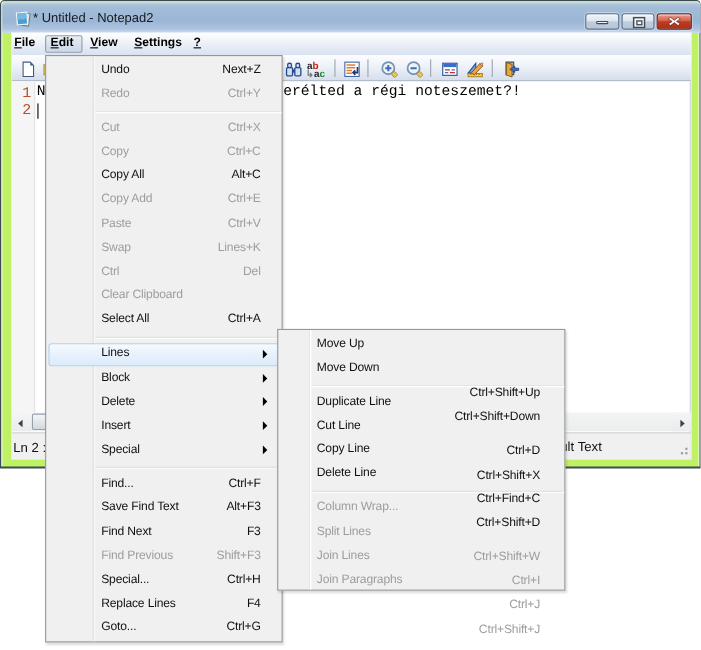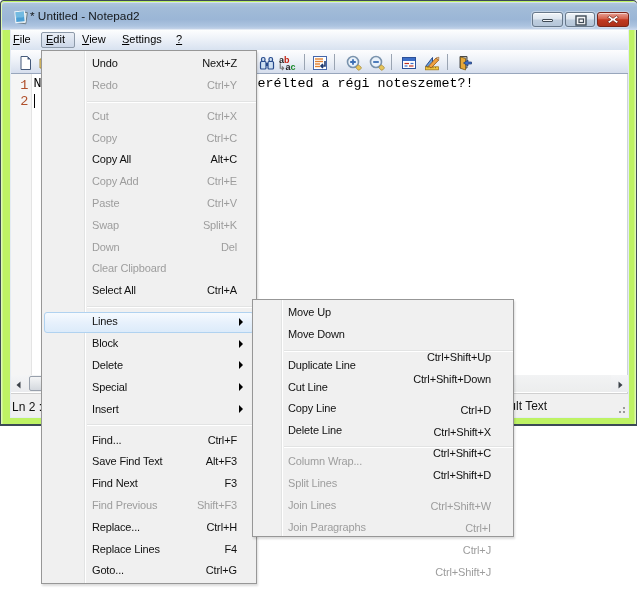--- a/index.html
+++ b/index.html
@@ -26,21 +26,21 @@
 #btncls { left:595px; width:32px; border:1px solid #7a2417;
   background:linear-gradient(180deg,#e8a195 0%,#d4604a 45%,#c23a22 52%,#ad3018 100%);
   box-shadow:inset 0 1px 0 rgba(255,255,255,0.55), 0 0 0 1px rgba(255,255,255,0.3); }
 #minbar { position:absolute; left:9px; top:5.5px; width:11px; height:3.5px;
   background:#f2f5f8; border:1px solid #3f4a55; border-radius:1px; }
 #clsx { position:absolute; left:0; top:0; width:100%; height:100%; }
 
 
 #client { position:absolute; left:10px; top:29px; width:617px; height:387px; background:#fff; box-shadow:0 0 0 1px #e4ebf4; }
 #menubar { position:absolute; left:0; top:0; width:100%; height:20px;
-  background:linear-gradient(180deg,#fdfefe 0%,#eff3f9 40%,#d8e2f0 100%); }
+  background:linear-gradient(180deg,#fdfefe 0%,#eff3f9 40%,#d8e2f0 100%);font-weight:bold; }
 .mb { position:absolute; top:3px; font-size:11px; color:#000; }
 #editbtn { position:absolute; left:30px; top:2px; width:34px; height:15.5px;
   border:1px solid #8d9aa9; border-radius:2px;
   background:linear-gradient(180deg,#e9eef5,#ccd7e8 100%); }
 #toolbar { position:absolute; left:0; top:20px; width:100%; height:24px;
   background:linear-gradient(180deg,#fdfdfe 0%,#eef2f8 45%,#d6deed 100%);
   border-bottom:1px solid #98a6bc; }
 .tsep { position:absolute; top:4px; width:1px; height:16px; background:#9aa4b2; }
 .ticon { position:absolute; top:5px; width:16px; height:16px; }
 
@@ -275,24 +275,24 @@
       <div class="mi">
           <span class="lbl dis">Copy Add</span>
           <span class="sc dis">Ctrl+E</span>
         </div>
       <div class="mi">
           <span class="lbl dis">Paste</span>
           <span class="sc dis">Ctrl+V</span>
         </div>
       <div class="mi">
           <span class="lbl dis">Swap</span>
-          <span class="sc dis">Split+K</span>
-        </div>
-      <div class="mi">
-          <span class="lbl dis">Down</span>
+          <span class="sc dis">Lines+K</span>
+        </div>
+      <div class="mi">
+          <span class="lbl dis">Ctrl</span>
           <span class="sc dis">Del</span>
         </div>
       <div class="mi">
           <span class="lbl dis">Clear Clipboard</span>
         </div>
       <div class="mi">
           <span class="lbl en">Select All</span>
           <span class="sc en">Ctrl+A</span>
         </div>
       <div class="msep">
@@ -305,48 +305,48 @@
         </div>
       <div class="mi">
           <span class="lbl en">Block</span>
           <span class="subarr"></span>
         </div>
       <div class="mi">
           <span class="lbl en">Delete</span>
           <span class="subarr"></span>
         </div>
       <div class="mi">
+          <span class="lbl en">Insert</span>
+          <span class="subarr"></span>
+        </div>
+      <div class="mi">
           <span class="lbl en">Special</span>
           <span class="subarr"></span>
         </div>
-      <div class="mi">
-          <span class="lbl en">Insert</span>
-          <span class="subarr"></span>
-        </div>
       <div class="msep">
           <div></div>
         </div>
       <div class="mi">
           <span class="lbl en">Find...</span>
           <span class="sc en">Ctrl+F</span>
         </div>
       <div class="mi">
           <span class="lbl en">Save Find Text</span>
           <span class="sc en">Alt+F3</span>
         </div>
       <div class="mi">
           <span class="lbl en">Find Next</span>
           <span class="sc en">F3</span>
         </div>
       <div class="mi">
           <span class="lbl dis">Find Previous</span>
           <span class="sc dis">Shift+F3</span>
         </div>
       <div class="mi">
-          <span class="lbl en">Replace...</span>
+          <span class="lbl en">Special...</span>
           <span class="sc en">Ctrl+H</span>
         </div>
       <div class="mi">
           <span class="lbl en">Replace Lines</span>
           <span class="sc en">F4</span>
         </div>
       <div class="mi">
           <span class="lbl en">Goto...</span>
           <span class="sc en">Ctrl+G</span>
         </div>
@@ -370,21 +370,21 @@
       <div class="mi">
           <span class="lbl en">Duplicate Line</span>
           <span class="sc en">Ctrl+D</span>
         </div>
       <div class="mi">
           <span class="lbl en">Cut Line</span>
           <span class="sc en">Ctrl+Shift+X</span>
         </div>
       <div class="mi">
           <span class="lbl en">Copy Line</span>
-          <span class="sc en">Ctrl+Shift+C</span>
+          <span class="sc en">Ctrl+Find+C</span>
         </div>
       <div class="mi">
           <span class="lbl en">Delete Line</span>
           <span class="sc en">Ctrl+Shift+D</span>
         </div>
       <div class="msep">
           <div></div>
         </div>
       <div class="mi">
           <span class="lbl dis">Column Wrap...</span>

